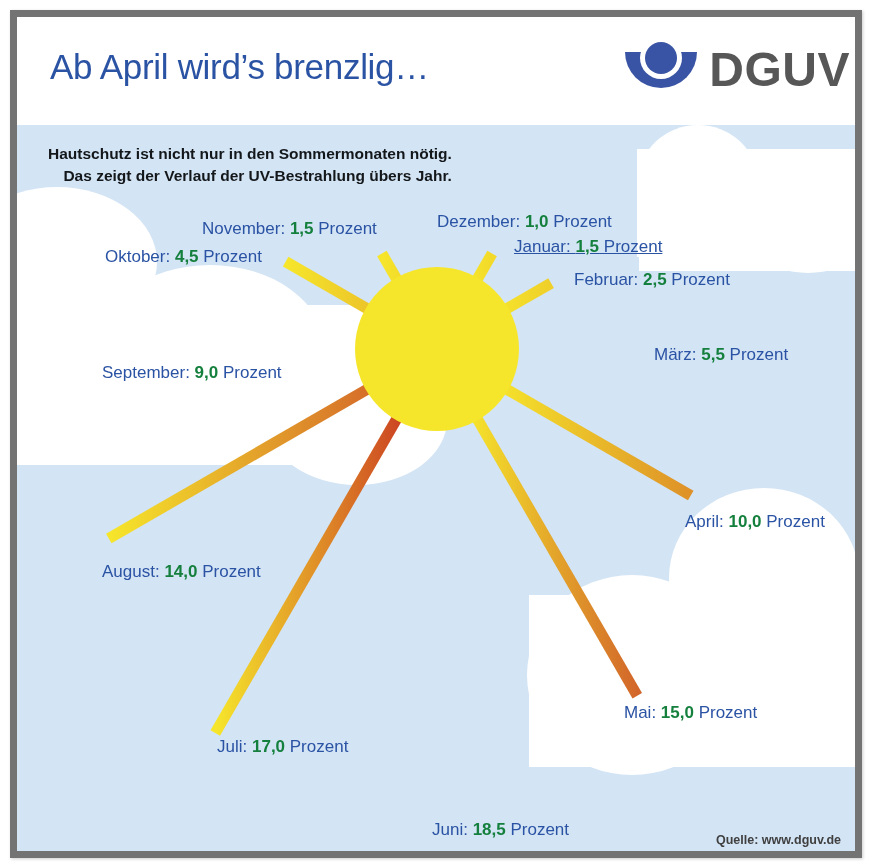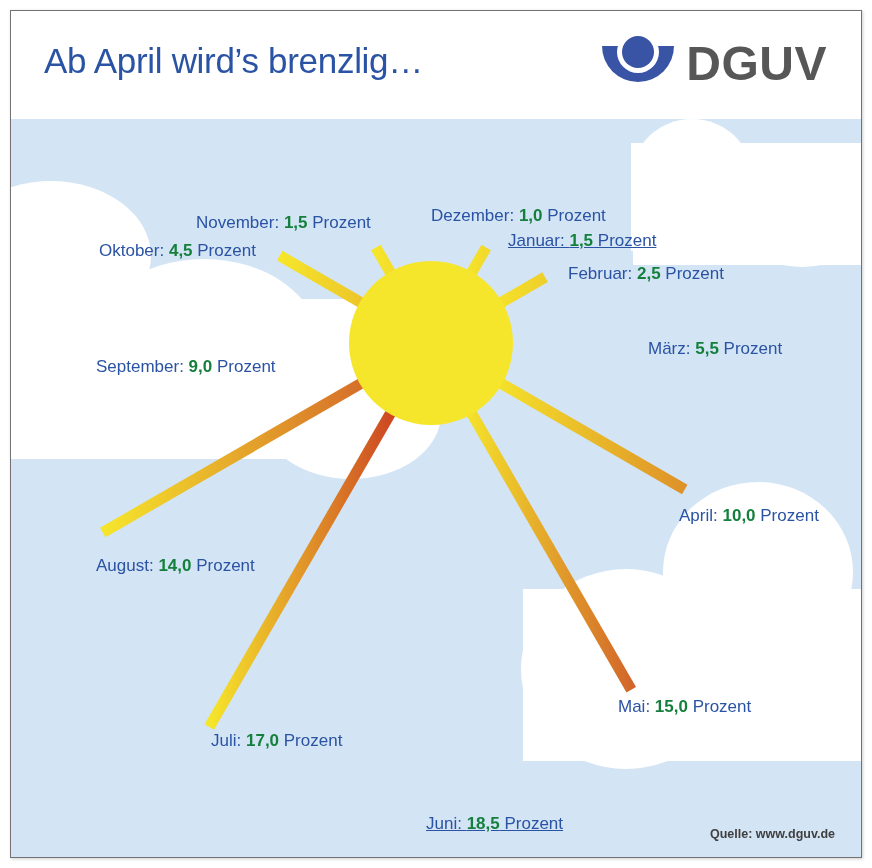--- a/index.html
+++ b/index.html
@@ -7,41 +7,41 @@
     width: 872px; height: 868px;
     background: #ffffff;
     font-family: "Liberation Sans", sans-serif;
     overflow: hidden;
   }
   #poster {
     position: absolute;
     left: 10px; top: 10px;
     width: 852px; height: 848px;
     background: #ffffff;
-    border: 1px solid #737373;
+    border: 7px solid #737373;
     box-shadow: 1px 1px 3px rgba(0,0,0,0.20);
     overflow: hidden;
     text-align: right;
   }
 
   
   #header {
     position: absolute; left: 0; top: 0;
     width: 852px; height: 108px;
     background: #ffffff;
   }
   #title {
     position: absolute; left: 33px; top: 30px;
     font-size: 35px;
     color: #2b53a4;
     letter-spacing: -0.3px;
     white-space: nowrap;
   }
   #logo {
-    position: absolute; right: 36px; top: 22px;
+    position: absolute; right: 19px; top: 22px;
     height: 62px;
     display: flex; align-items: center; gap: 12px;
   }
   #logo-mark {
     position: relative;
     width: 72px; height: 56px;
   }
   #logo-bowl {
     position: absolute; left: 0; top: 10px;
     width: 72px; height: 36px;
@@ -200,28 +200,32 @@
           <line x1="364.57437415779594" y1="256" x2="91.7763719656977" y2="413.5" stroke="url(#g-August)" stroke-width="11"></line>
           <line x1="356" y1="224" x2="148.5" y2="223.99999999999997" stroke="url(#g-September)" stroke-width="11"></line>
           <line x1="364.57437415779594" y1="192" x2="268.6620606886693" y2="136.625" stroke="url(#g-Oktober)" stroke-width="11"></line>
           <line x1="388" y1="168.57437415779592" x2="364.875" y2="128.52069923276565" stroke="url(#g-November)" stroke-width="11"></line>
           <line x1="420" y1="160" x2="420" y2="124.5" stroke="url(#g-Dezember)" stroke-width="11"></line>
         </g>
     </svg>
 
     <div id="sun"></div>
 
+    <div id="subtitle">
+      <div>Hautschutz ist nicht nur in den Sommermonaten nötig.</div>
+      <div>Das zeigt der Verlauf der UV-Bestrahlung übers Jahr.</div>
+    </div>
 
     <div id="labels">
         <div class="mlabel" style="left: 497px; top: 112px; text-decoration: underline;"><span>Januar: </span><b>1,5</b><span> Prozent</span></div>
         <div class="mlabel" style="left: 557px; top: 145px;"><span>Februar: </span><b>2,5</b><span> Prozent</span></div>
         <div class="mlabel" style="left: 637px; top: 220px;"><span>März: </span><b>5,5</b><span> Prozent</span></div>
         <div class="mlabel" style="left: 668px; top: 387px;"><span>April: </span><b>10,0</b><span> Prozent</span></div>
         <div class="mlabel" style="left: 607px; top: 578px;"><span>Mai: </span><b>15,0</b><span> Prozent</span></div>
-        <div class="mlabel" style="left: 415px; top: 695px; text-decoration: underline;"><span>Juni: </span><b>18,5</b><span> Prozent</span></div>
+        <div class="mlabel" style="left: 415px; top: 695px;"><span>Juni: </span><b>18,5</b><span> Prozent</span></div>
         <div class="mlabel" style="left: 200px; top: 612px;"><span>Juli: </span><b>17,0</b><span> Prozent</span></div>
         <div class="mlabel" style="left: 85px; top: 437px;"><span>August: </span><b>14,0</b><span> Prozent</span></div>
         <div class="mlabel" style="left: 85px; top: 238px;"><span>September: </span><b>9,0</b><span> Prozent</span></div>
         <div class="mlabel" style="left: 88px; top: 122px;"><span>Oktober: </span><b>4,5</b><span> Prozent</span></div>
         <div class="mlabel" style="left: 185px; top: 94px;"><span>November: </span><b>1,5</b><span> Prozent</span></div>
         <div class="mlabel" style="left: 420px; top: 87px;"><span>Dezember: </span><b>1,0</b><span> Prozent</span></div>
       </div>
 
     <div id="source">Quelle: www.dguv.de</div>
   </div>

